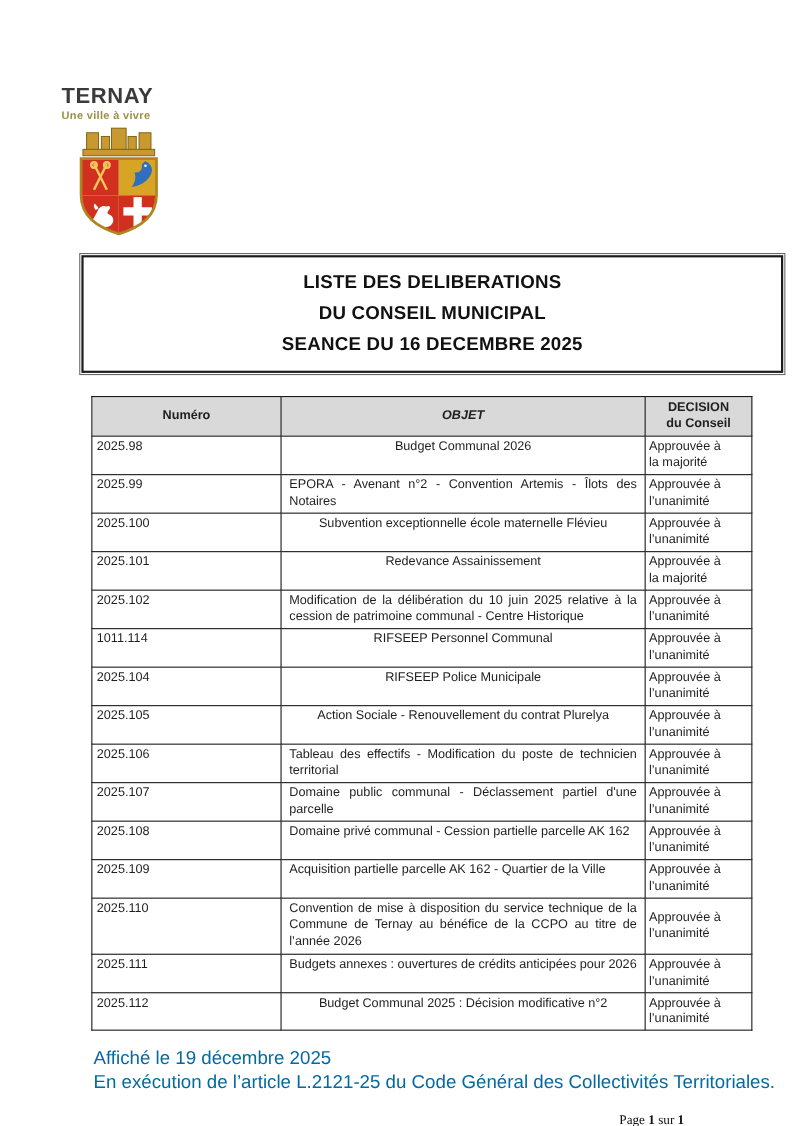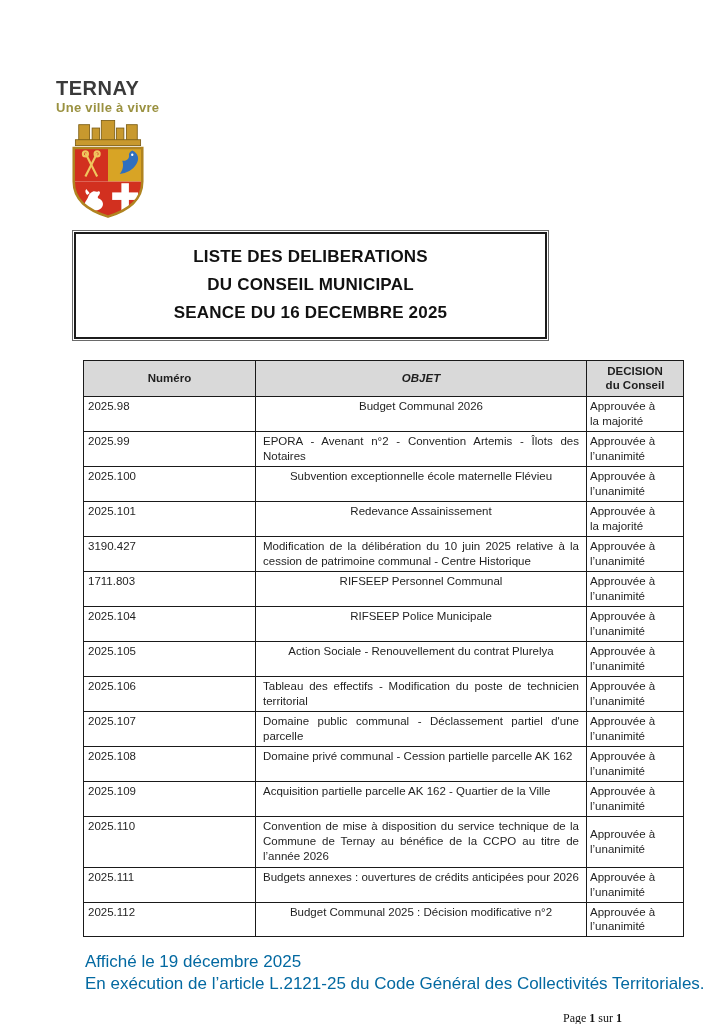--- a/index.html
+++ b/index.html
@@ -14,28 +14,28 @@
     margin-top:48px;
   }
 
   
   .logo-block { position:absolute; left:56px; top:30px; width:130px; }
   .logo-name {
     font-size:20px; font-weight:bold; color:#3a3a3a;
     letter-spacing:0.5px; line-height:1.05;
   }
   .logo-tagline {
-    font-size:13px; font-weight:bold; color:#9a9140;
+    font-size:10px; font-weight:bold; color:#9a9140;
     letter-spacing:0.3px; margin-top:1px;
   }
   .coa { display:block; margin-top:3px; margin-left:2px; }
 
   
   .title-box {
-    position:absolute; left:72px; top:182px; width:477px;
+    position:absolute; left:72px; top:182px; width:642px;
     border:1px solid #6a6a6a; padding:1px; background:#fff;
   }
   .title-box-inner {
     border:2px solid #1c1c1c;
     padding:9px 6px 10px 6px; text-align:center;
   }
   .title-line {
     font-size:17px; font-weight:bold; color:#111;
     line-height:24px; padding:2px 0;
     letter-spacing:0.2px;
@@ -181,29 +181,29 @@
         </tr>
         <tr>
           <td class="num">2025.101</td>
           <td class="obj">Redevance Assainissement</td>
           <td class="dec">
               <div>Approuvée à</div>
               <div>la majorité</div>
             </td>
         </tr>
         <tr>
-          <td class="num">3190.427</td>
+          <td class="num">2025.102</td>
           <td class="obj justify">Modification de la délibération du 10 juin 2025 relative à la cession de patrimoine communal - Centre Historique</td>
           <td class="dec">
               <div>Approuvée à</div>
               <div>l’unanimité</div>
             </td>
         </tr>
         <tr>
-          <td class="num">1711.803</td>
+          <td class="num">1011.114</td>
           <td class="obj">RIFSEEP Personnel Communal</td>
           <td class="dec">
               <div>Approuvée à</div>
               <div>l’unanimité</div>
             </td>
         </tr>
         <tr>
           <td class="num">2025.104</td>
           <td class="obj">RIFSEEP Police Municipale</td>
           <td class="dec">

